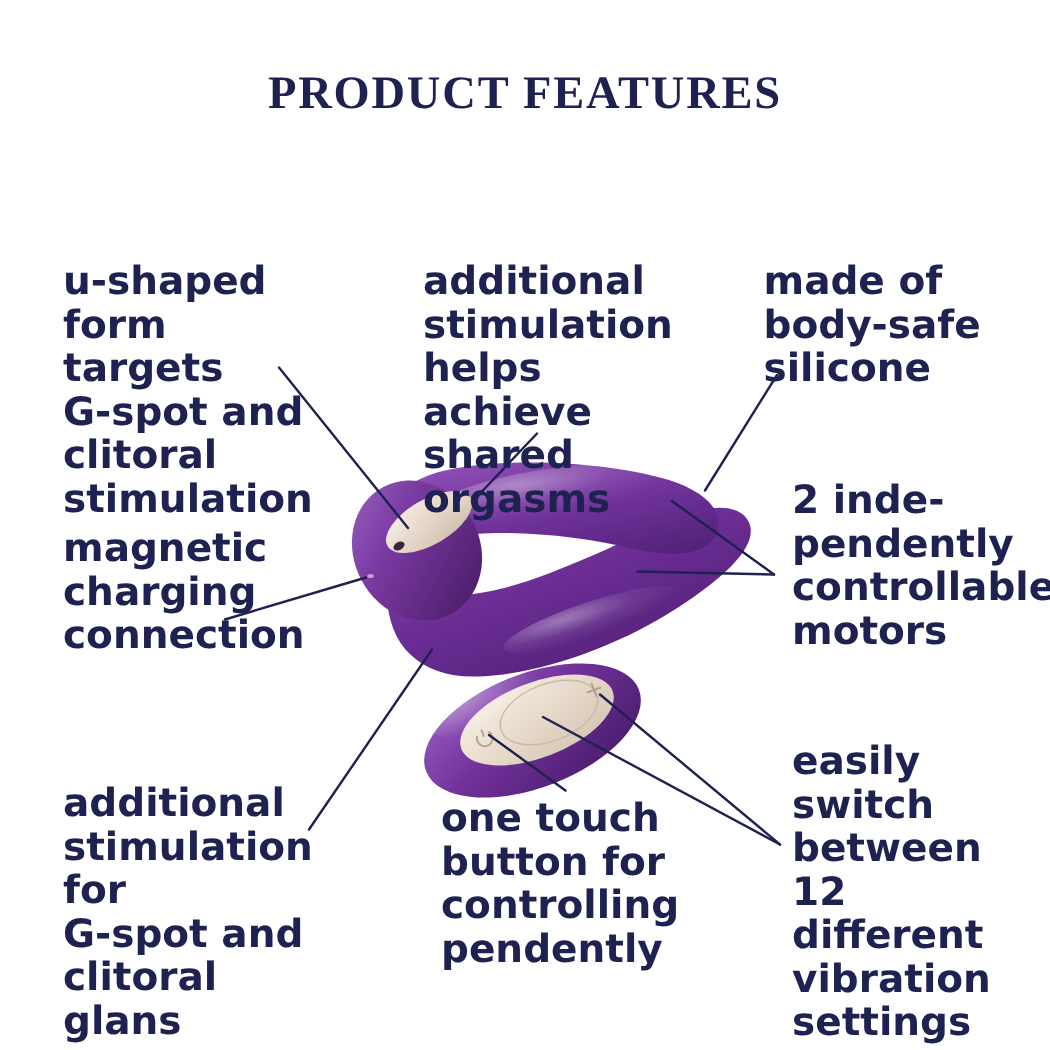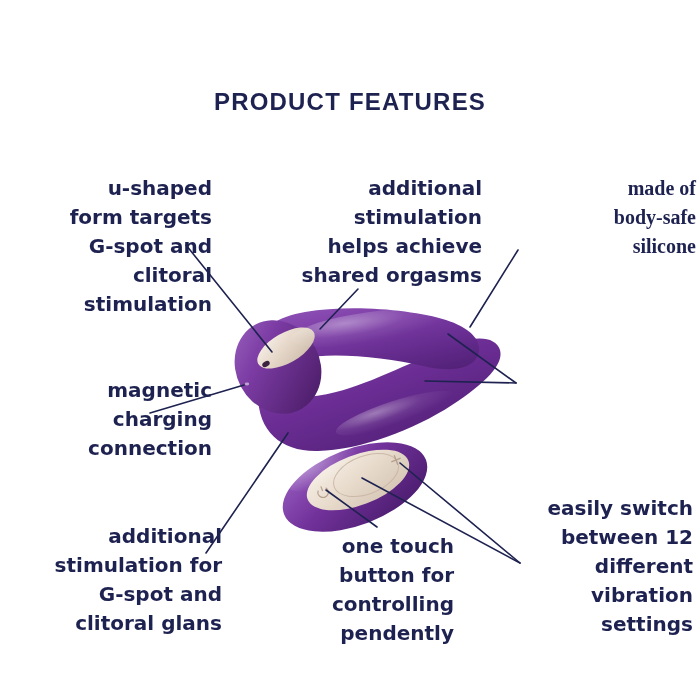--- a/index.html
+++ b/index.html
@@ -16,46 +16,44 @@
     font-family: "Liberation Sans", sans-serif;
   }
 
   
   #page-title {
     position: absolute;
     top: 44px;
     left: 0;
     width: 700px;
     text-align: center;
-    font-family: Liberation Sans, sans-serif;
-    font-size: 24px;
+    font-family: Liberation Serif, serif;
+    font-size: 31px;
     font-weight: bold;
     letter-spacing: 1.2px;
     color: #1e2250;
     white-space: nowrap;
-    margin-top: 44px;
   }
 
   
   .callout {
     position: absolute;
     font-family: "DejaVu Sans", sans-serif;
-    font-size: 20px;
+    font-size: 26px;
     font-weight: bold;
     line-height: 29px;
     color: #1e2250;
     white-space: pre-line;
-    text-align: right;
   }
 
   .c-u-shaped        { left: 42px;  top: 174px; width: 170px; }
   .c-additional-top  { left: 282px; top: 174px; width: 200px; }
-  .c-silicone        { left: 536px; top: 174px; width: 160px; font-family: Liberation Serif, serif; }
+  .c-silicone        { left: 509px; top: 174px; width: 160px; }
   .c-motors          { left: 528px; top: 320px; width: 162px; }
-  .c-magnetic        { left: 42px;  top: 376px; width: 170px; }
+  .c-magnetic        { left: 42px;  top: 352px; width: 170px; }
   .c-additional-bot  { left: 42px;  top: 522px; width: 180px; }
   .c-one-touch       { left: 294px; top: 532px; width: 160px; }
   .c-easily-switch   { left: 528px; top: 494px; width: 165px; }
 
   
   #leader-lines {
     position: absolute;
     left: 0;
     top: 0;
     width: 700px;
@@ -205,20 +203,24 @@
 
   <div class="callout c-additional-top">additional
 stimulation
 helps achieve
 shared orgasms</div>
 
   <div class="callout c-silicone">made of
 body-safe
 silicone</div>
 
+  <div class="callout c-motors">2 inde-
+pendently
+controllable
+motors</div>
 
   <div class="callout c-magnetic">magnetic
 charging
 connection</div>
 
   <div class="callout c-additional-bot">additional
 stimulation for
 G-spot and
 clitoral glans</div>
 

